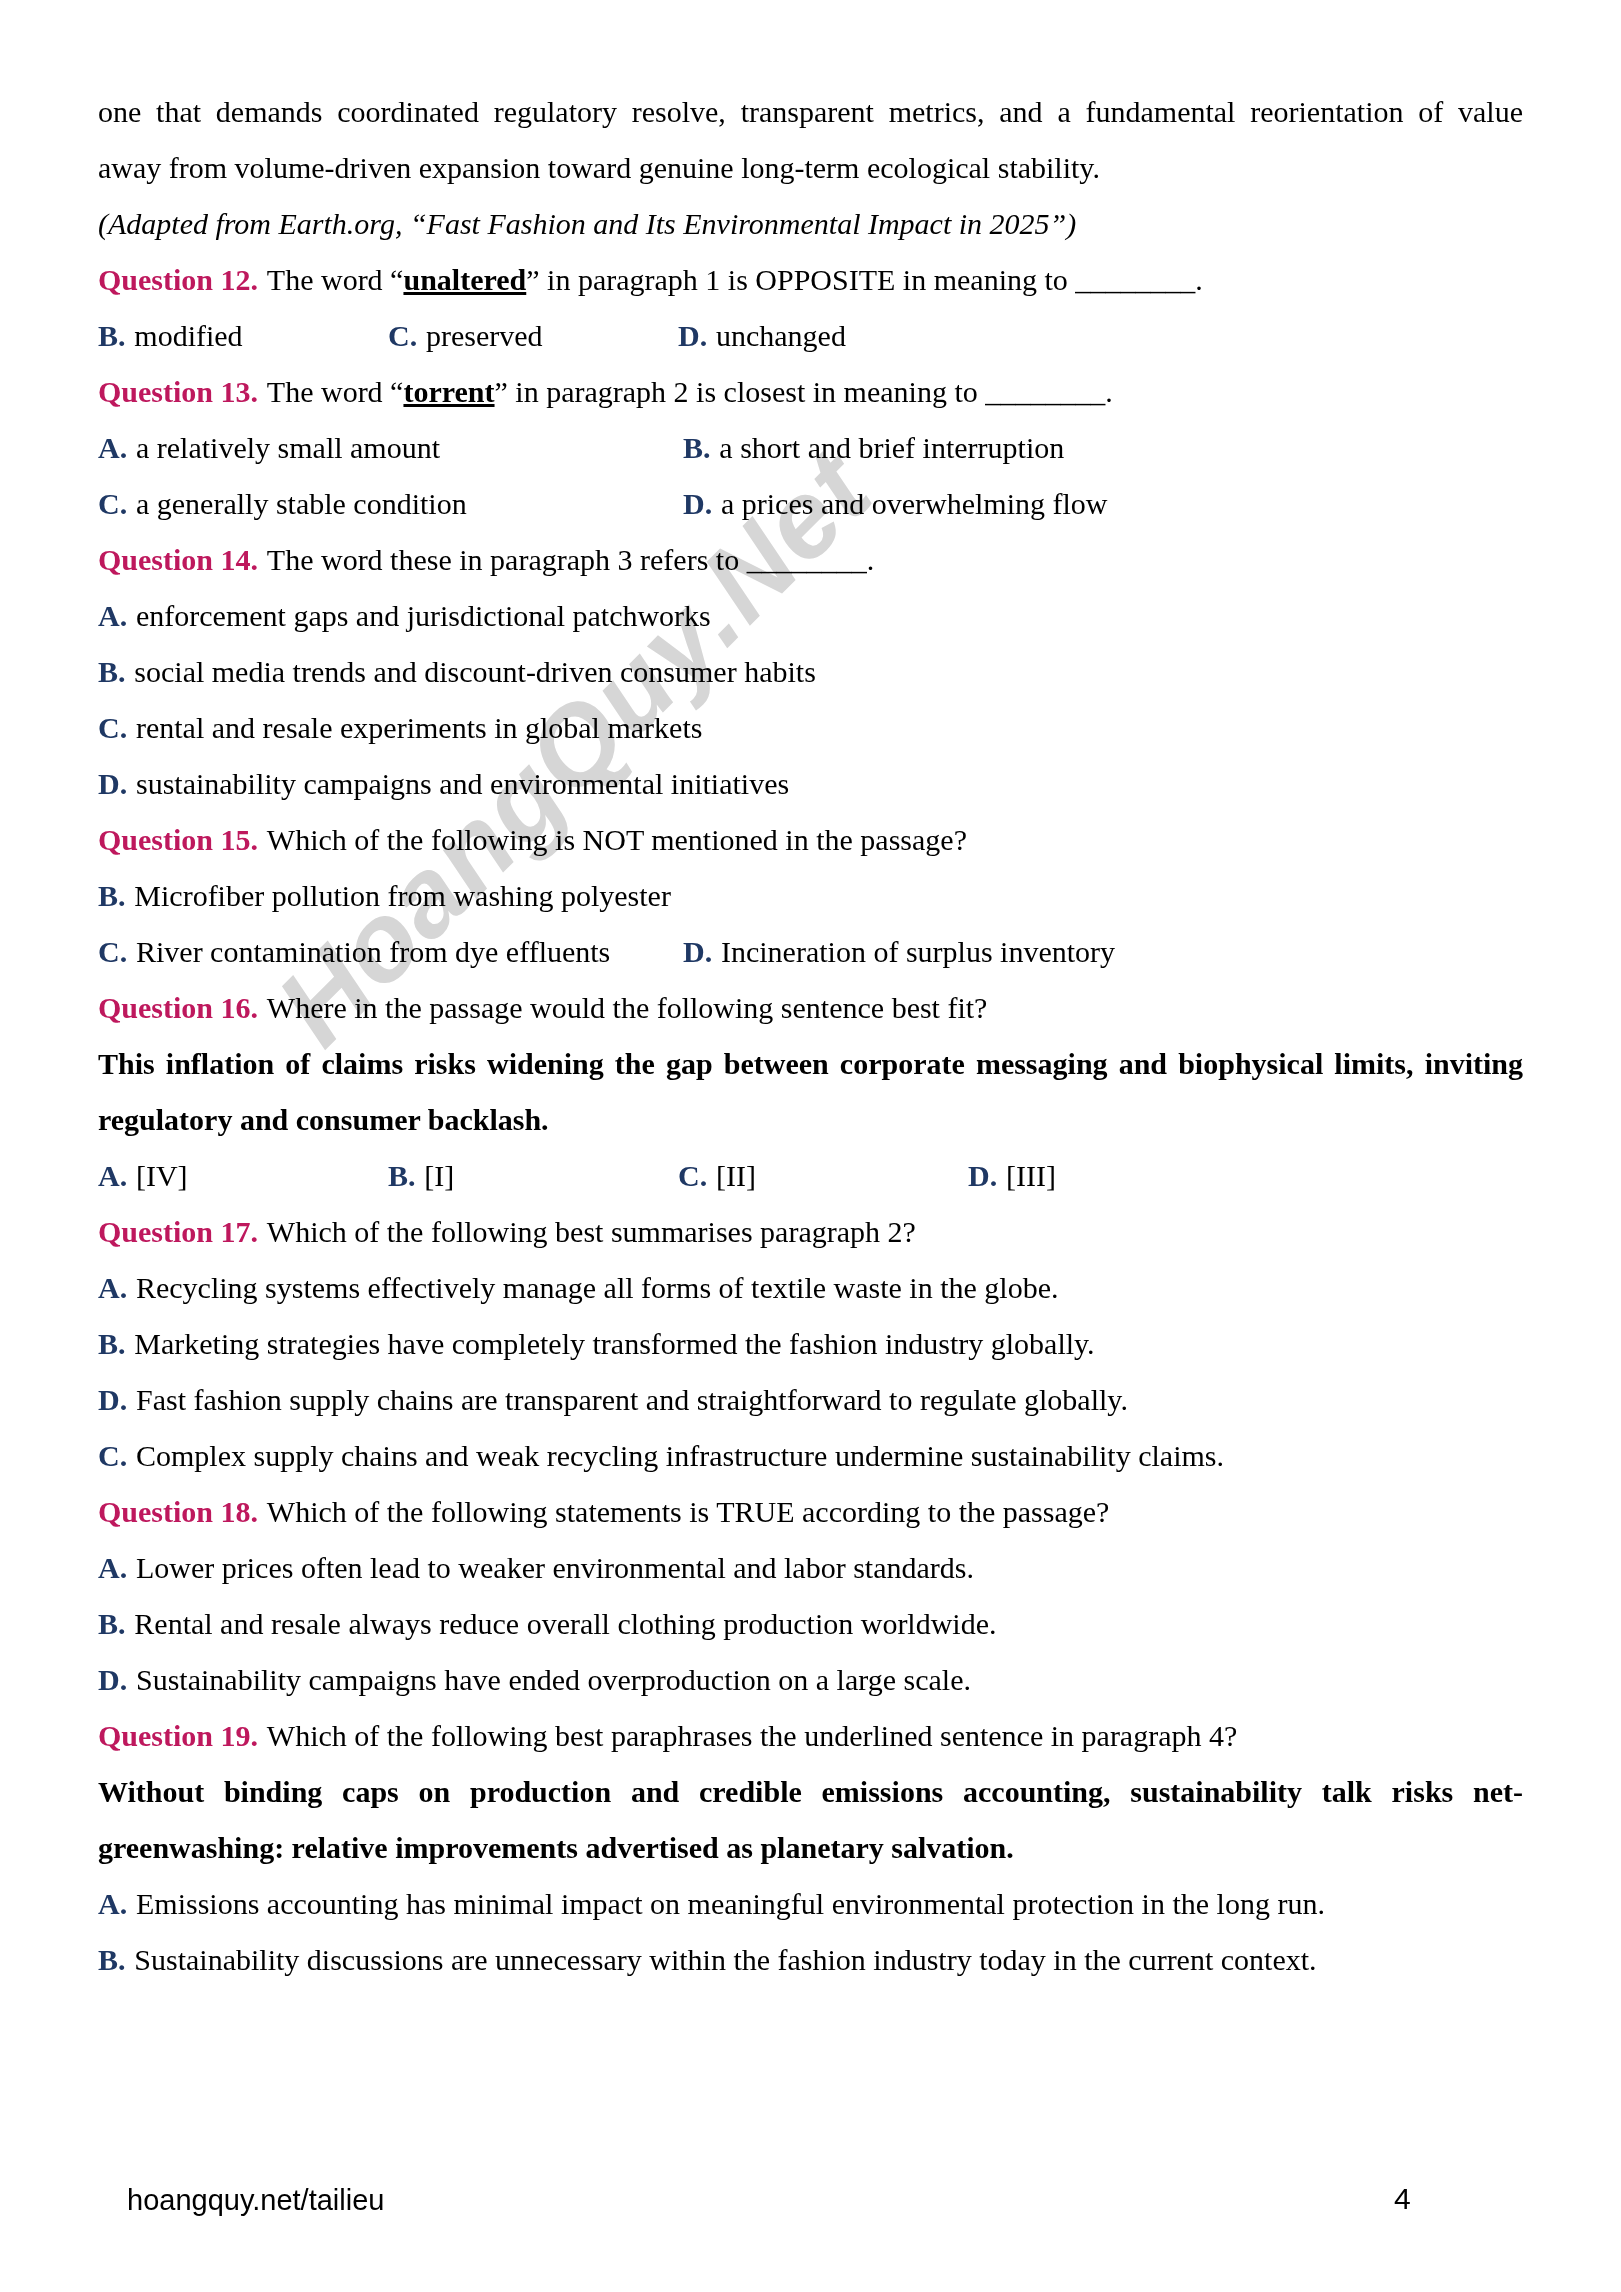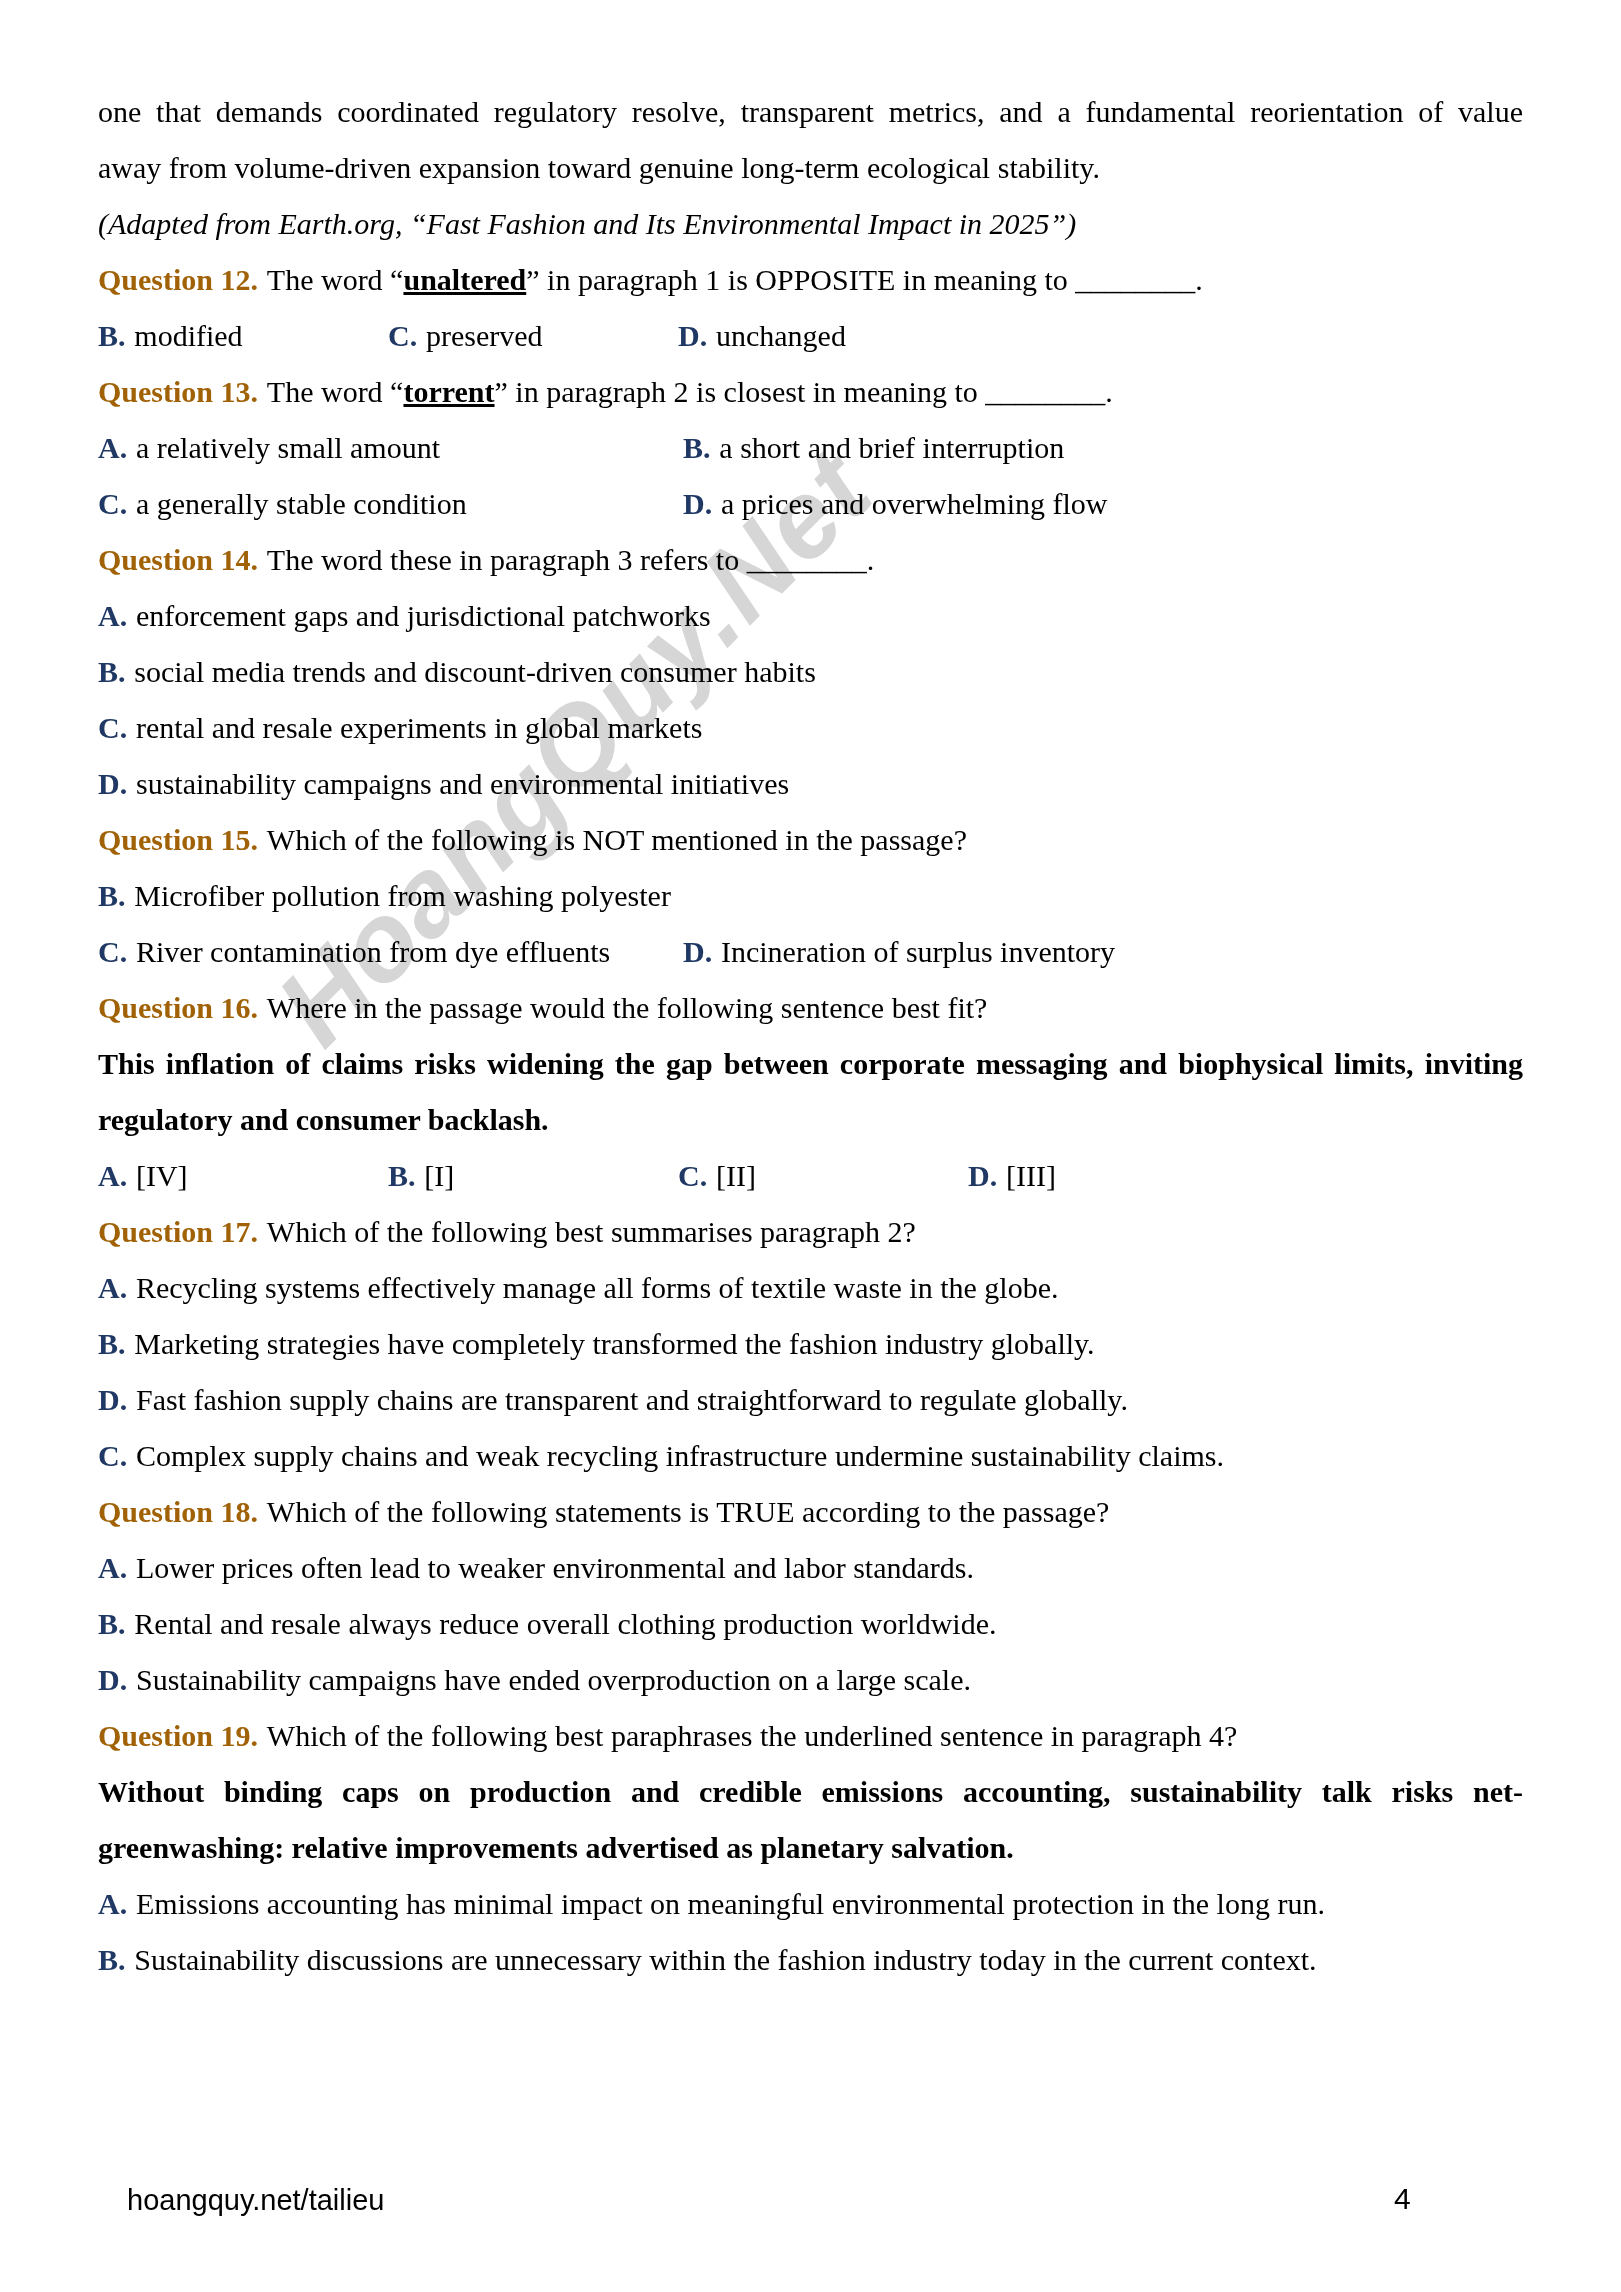--- a/index.html
+++ b/index.html
@@ -21,21 +21,21 @@
     z-index:0; white-space:nowrap;
     letter-spacing:2px;
     user-select:none;
   }
   .content {
     position:absolute; left:98px; right:98px; top:84px; z-index:1;
   }
   .line { line-height:56px; }
   .justify { text-align:justify; text-align-last:justify; }
   .attr { font-style:italic; text-align:left; padding-right:149px; }
-  .qlabel { font-weight:bold; color:#a16207; margin-right:8.8px; }
+  .qlabel { font-weight:bold; color:#be185d; margin-right:8.8px; }
   .letter { font-weight:bold; color:#1f3864; margin-right:8.8px; }
   .kw { font-weight:bold; text-decoration:underline; }
   .boldital { font-weight:bold; }
   .row { display:flex; line-height:56px; }
   .cell4 { width:290px; white-space:nowrap; }
   .row .cell4:last-child { width:auto; }
   .cell2 { width:585px; white-space:nowrap; }
   .row .cell2:last-child { width:auto; }
   .footer-site {
     position:absolute; left:127px; top:2184px;

